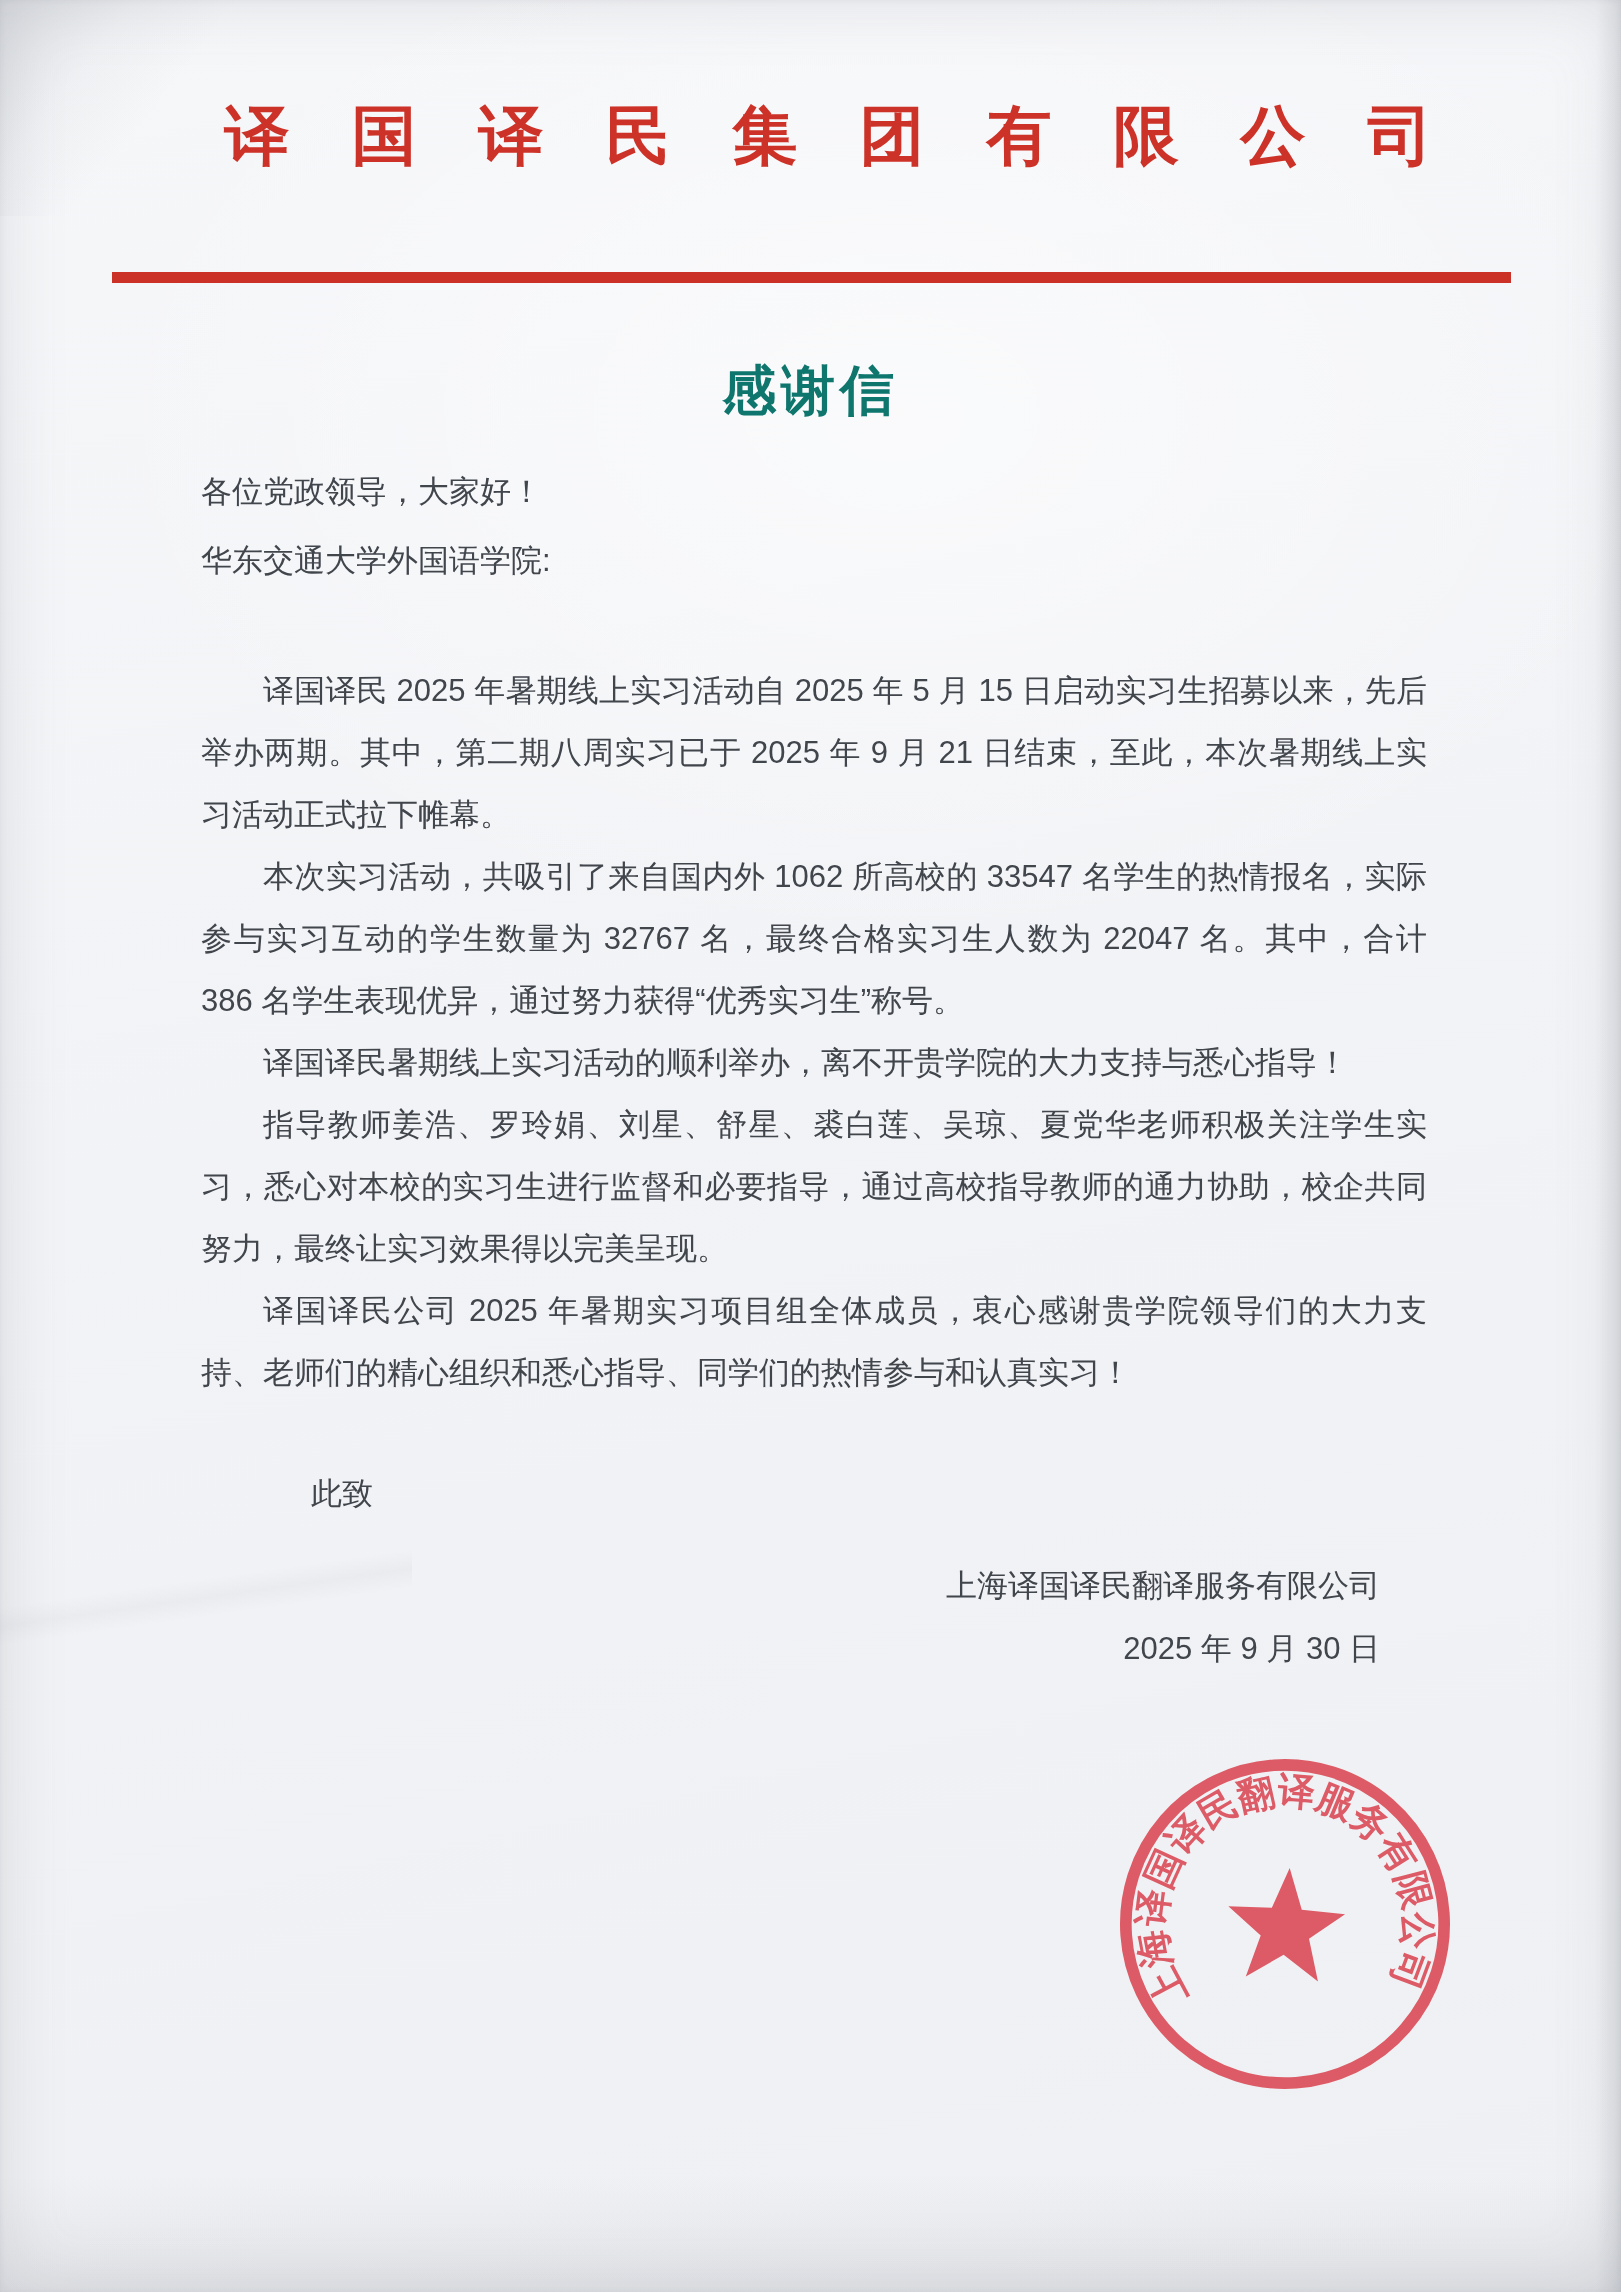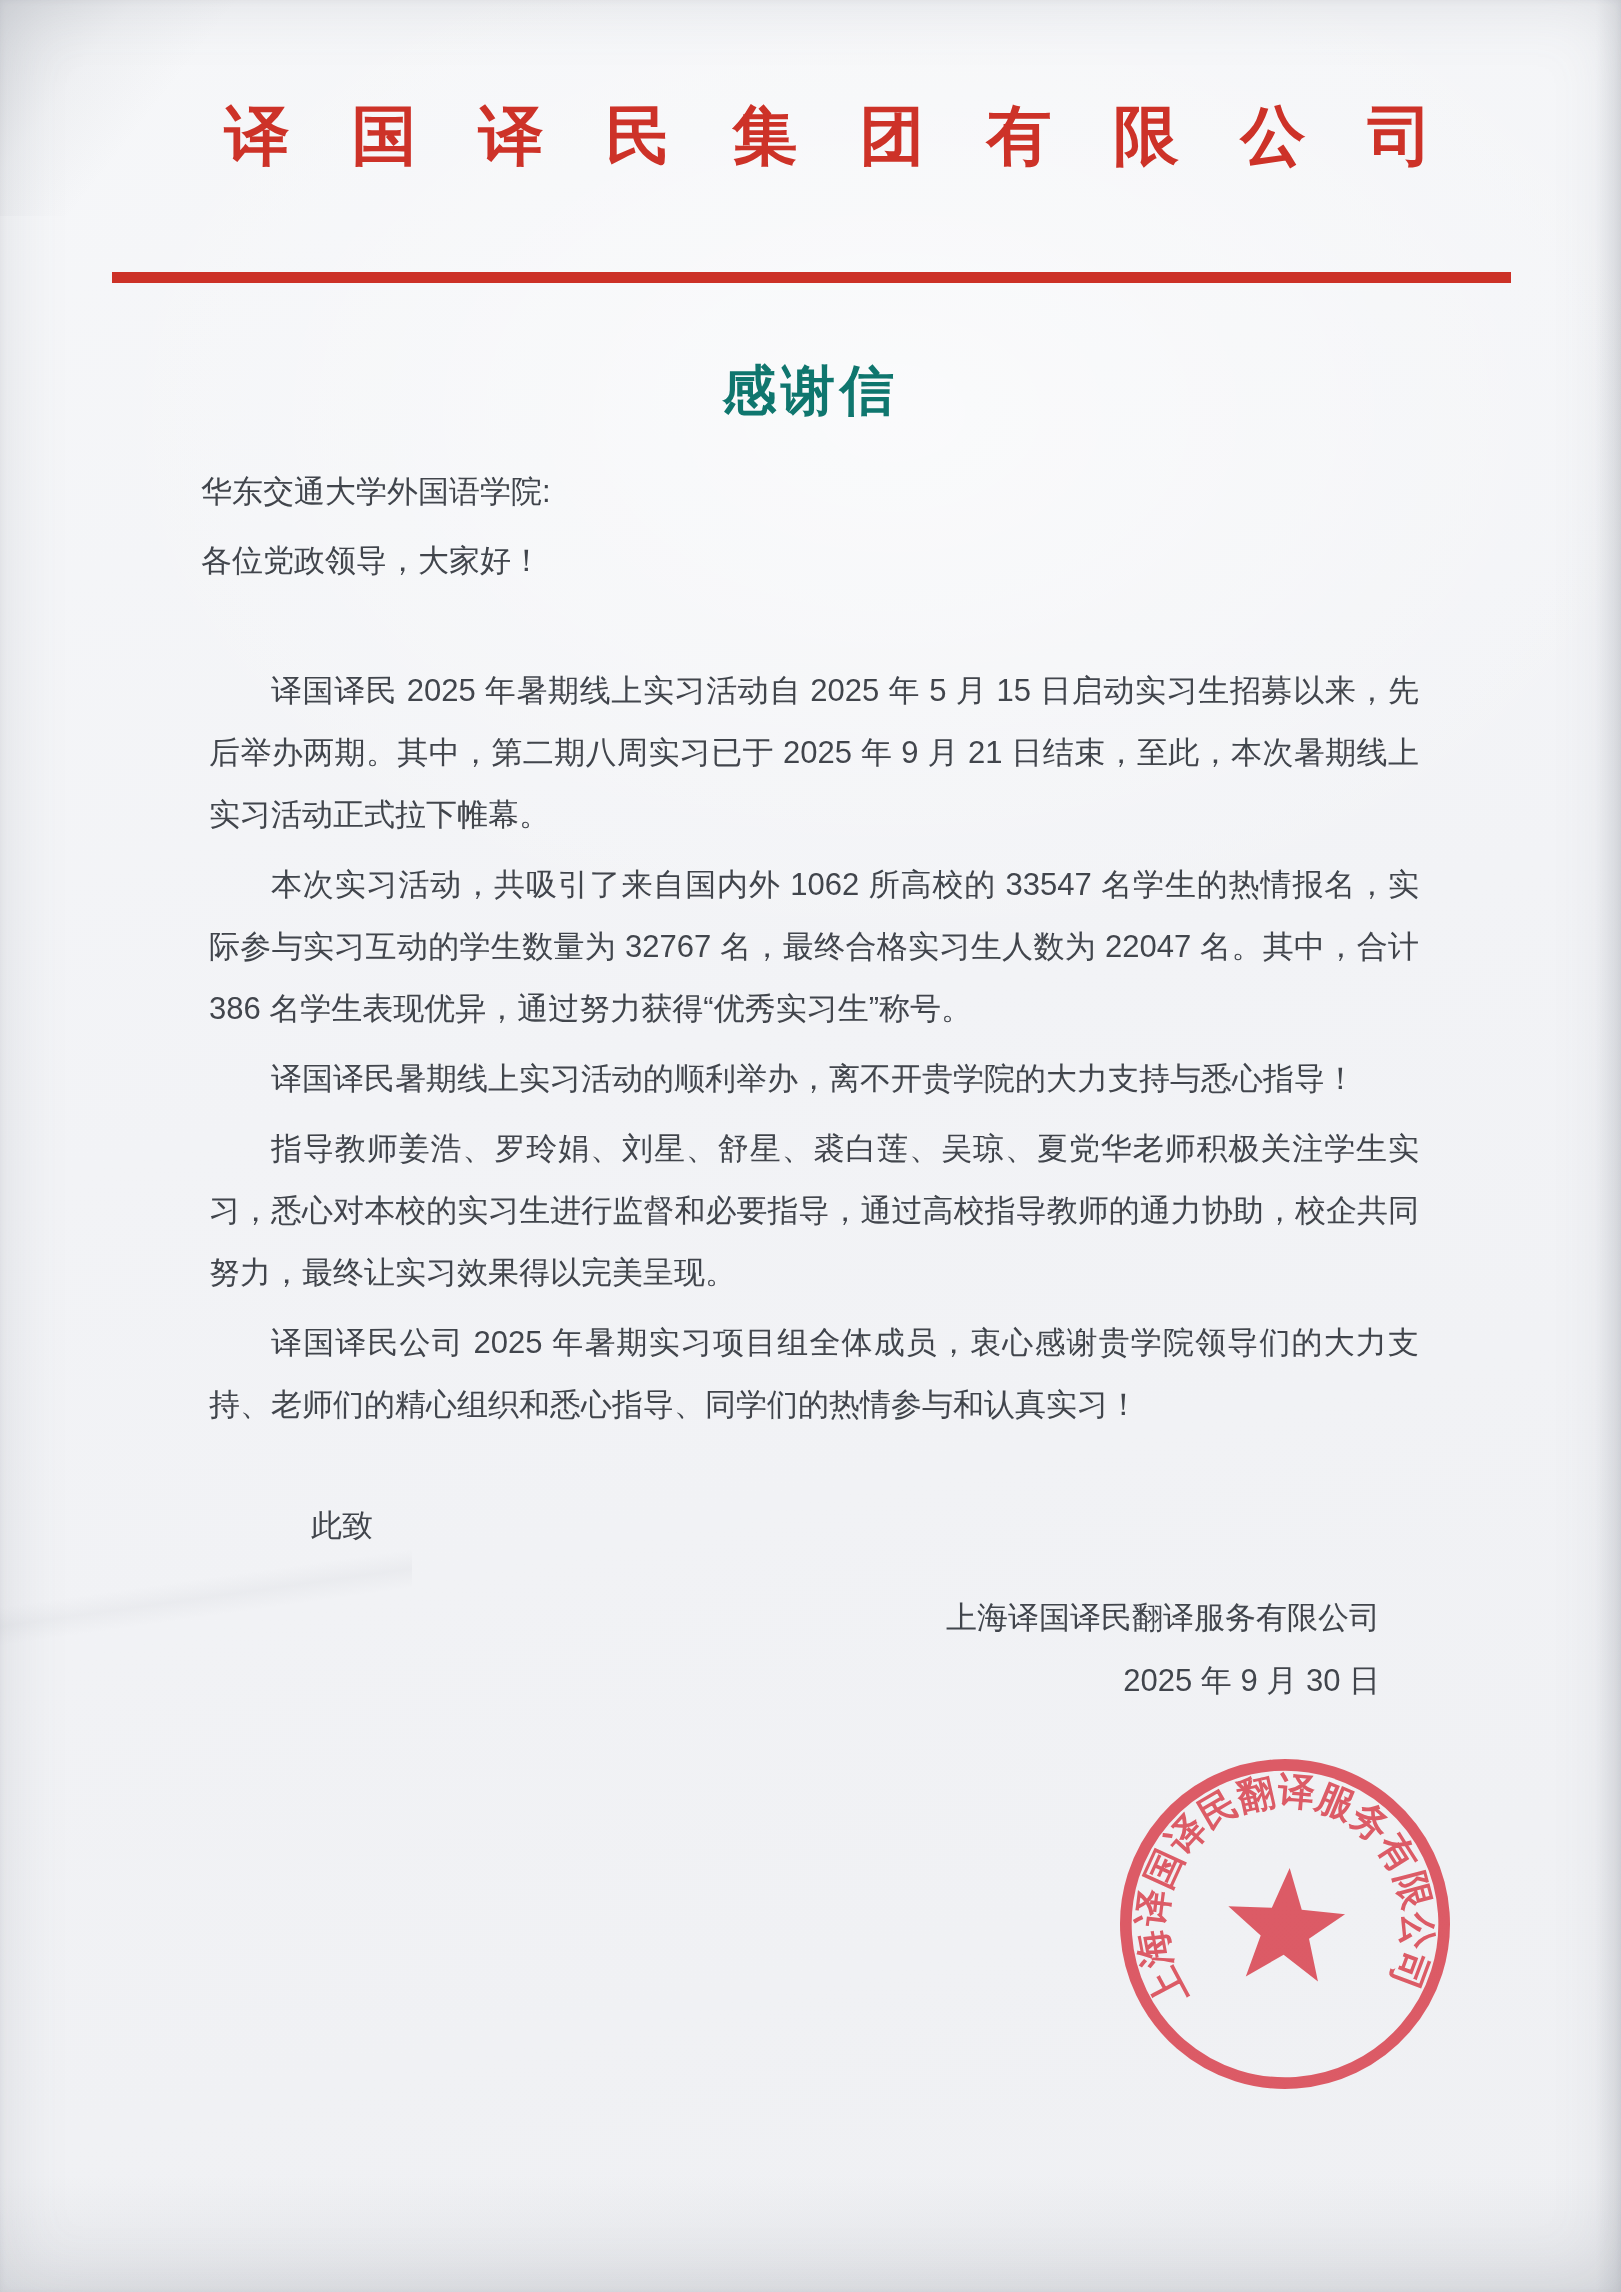--- a/index.html
+++ b/index.html
@@ -40,21 +40,21 @@
     position:absolute;top:355px;left:0;right:0;text-align:center;
     color:#0f766e;font-size:54px;font-weight:600;letter-spacing:4.9px;
   }
   .letter-body{
     position:absolute;top:457px;left:201px;right:194px;
     color:#41454c;font-size:31px;
   }
   .salutation div{line-height:69px;}
   .body-paragraphs{margin-top:65px;}
   .body-paragraphs p{
-    margin:8px;line-height:62px;text-indent:2em;
+    margin:0;line-height:62px;text-indent:2em;
     text-align:justify;text-justify:inter-ideograph;
   }
   .closing{margin-top:55px;}
   .closing div{line-height:69px;margin-left:48px;}
   .closing .respectfully{text-indent:2em;}
   .signature{margin-top:25.5px;text-align:right;padding-right:47px;}
   .signature div{line-height:63px;}
   .seal{
     position:absolute;left:1094px;top:1733px;width:382px;height:382px;
     transform:rotate(-4deg);
@@ -70,22 +70,22 @@
 <div class="crease-bottom"></div>
 <div class="edge-right"></div>
 
 <div class="masthead">译国译民集团有限公司</div>
 <div class="masthead-rule"></div>
 
 <div class="letter-title">感谢信</div>
 
 <div class="letter-body">
   <div class="salutation">
+    <div>各位党政领导，大家好！</div>
     <div>华东交通大学外国语学院:</div>
-    <div>各位党政领导，大家好！</div>
   </div>
 
   <div class="body-paragraphs">
     <p>译国译民 2025 年暑期线上实习活动自 2025 年 5 月 15 日启动实习生招募以来，先后举办两期。其中，第二期八周实习已于 2025 年 9 月 21 日结束，至此，本次暑期线上实习活动正式拉下帷幕。</p>
     <p>本次实习活动，共吸引了来自国内外 1062 所高校的 33547 名学生的热情报名，实际参与实习互动的学生数量为 32767 名，最终合格实习生人数为 22047 名。其中，合计 386 名学生表现优异，通过努力获得“优秀实习生”称号。</p>
     <p>译国译民暑期线上实习活动的顺利举办，离不开贵学院的大力支持与悉心指导！</p>
     <p>指导教师姜浩、罗玲娟、刘星、舒星、裘白莲、吴琼、夏党华老师积极关注学生实习，悉心对本校的实习生进行监督和必要指导，通过高校指导教师的通力协助，校企共同努力，最终让实习效果得以完美呈现。</p>
     <p>译国译民公司 2025 年暑期实习项目组全体成员，衷心感谢贵学院领导们的大力支持、老师们的精心组织和悉心指导、同学们的热情参与和认真实习！</p>
   </div>
 

